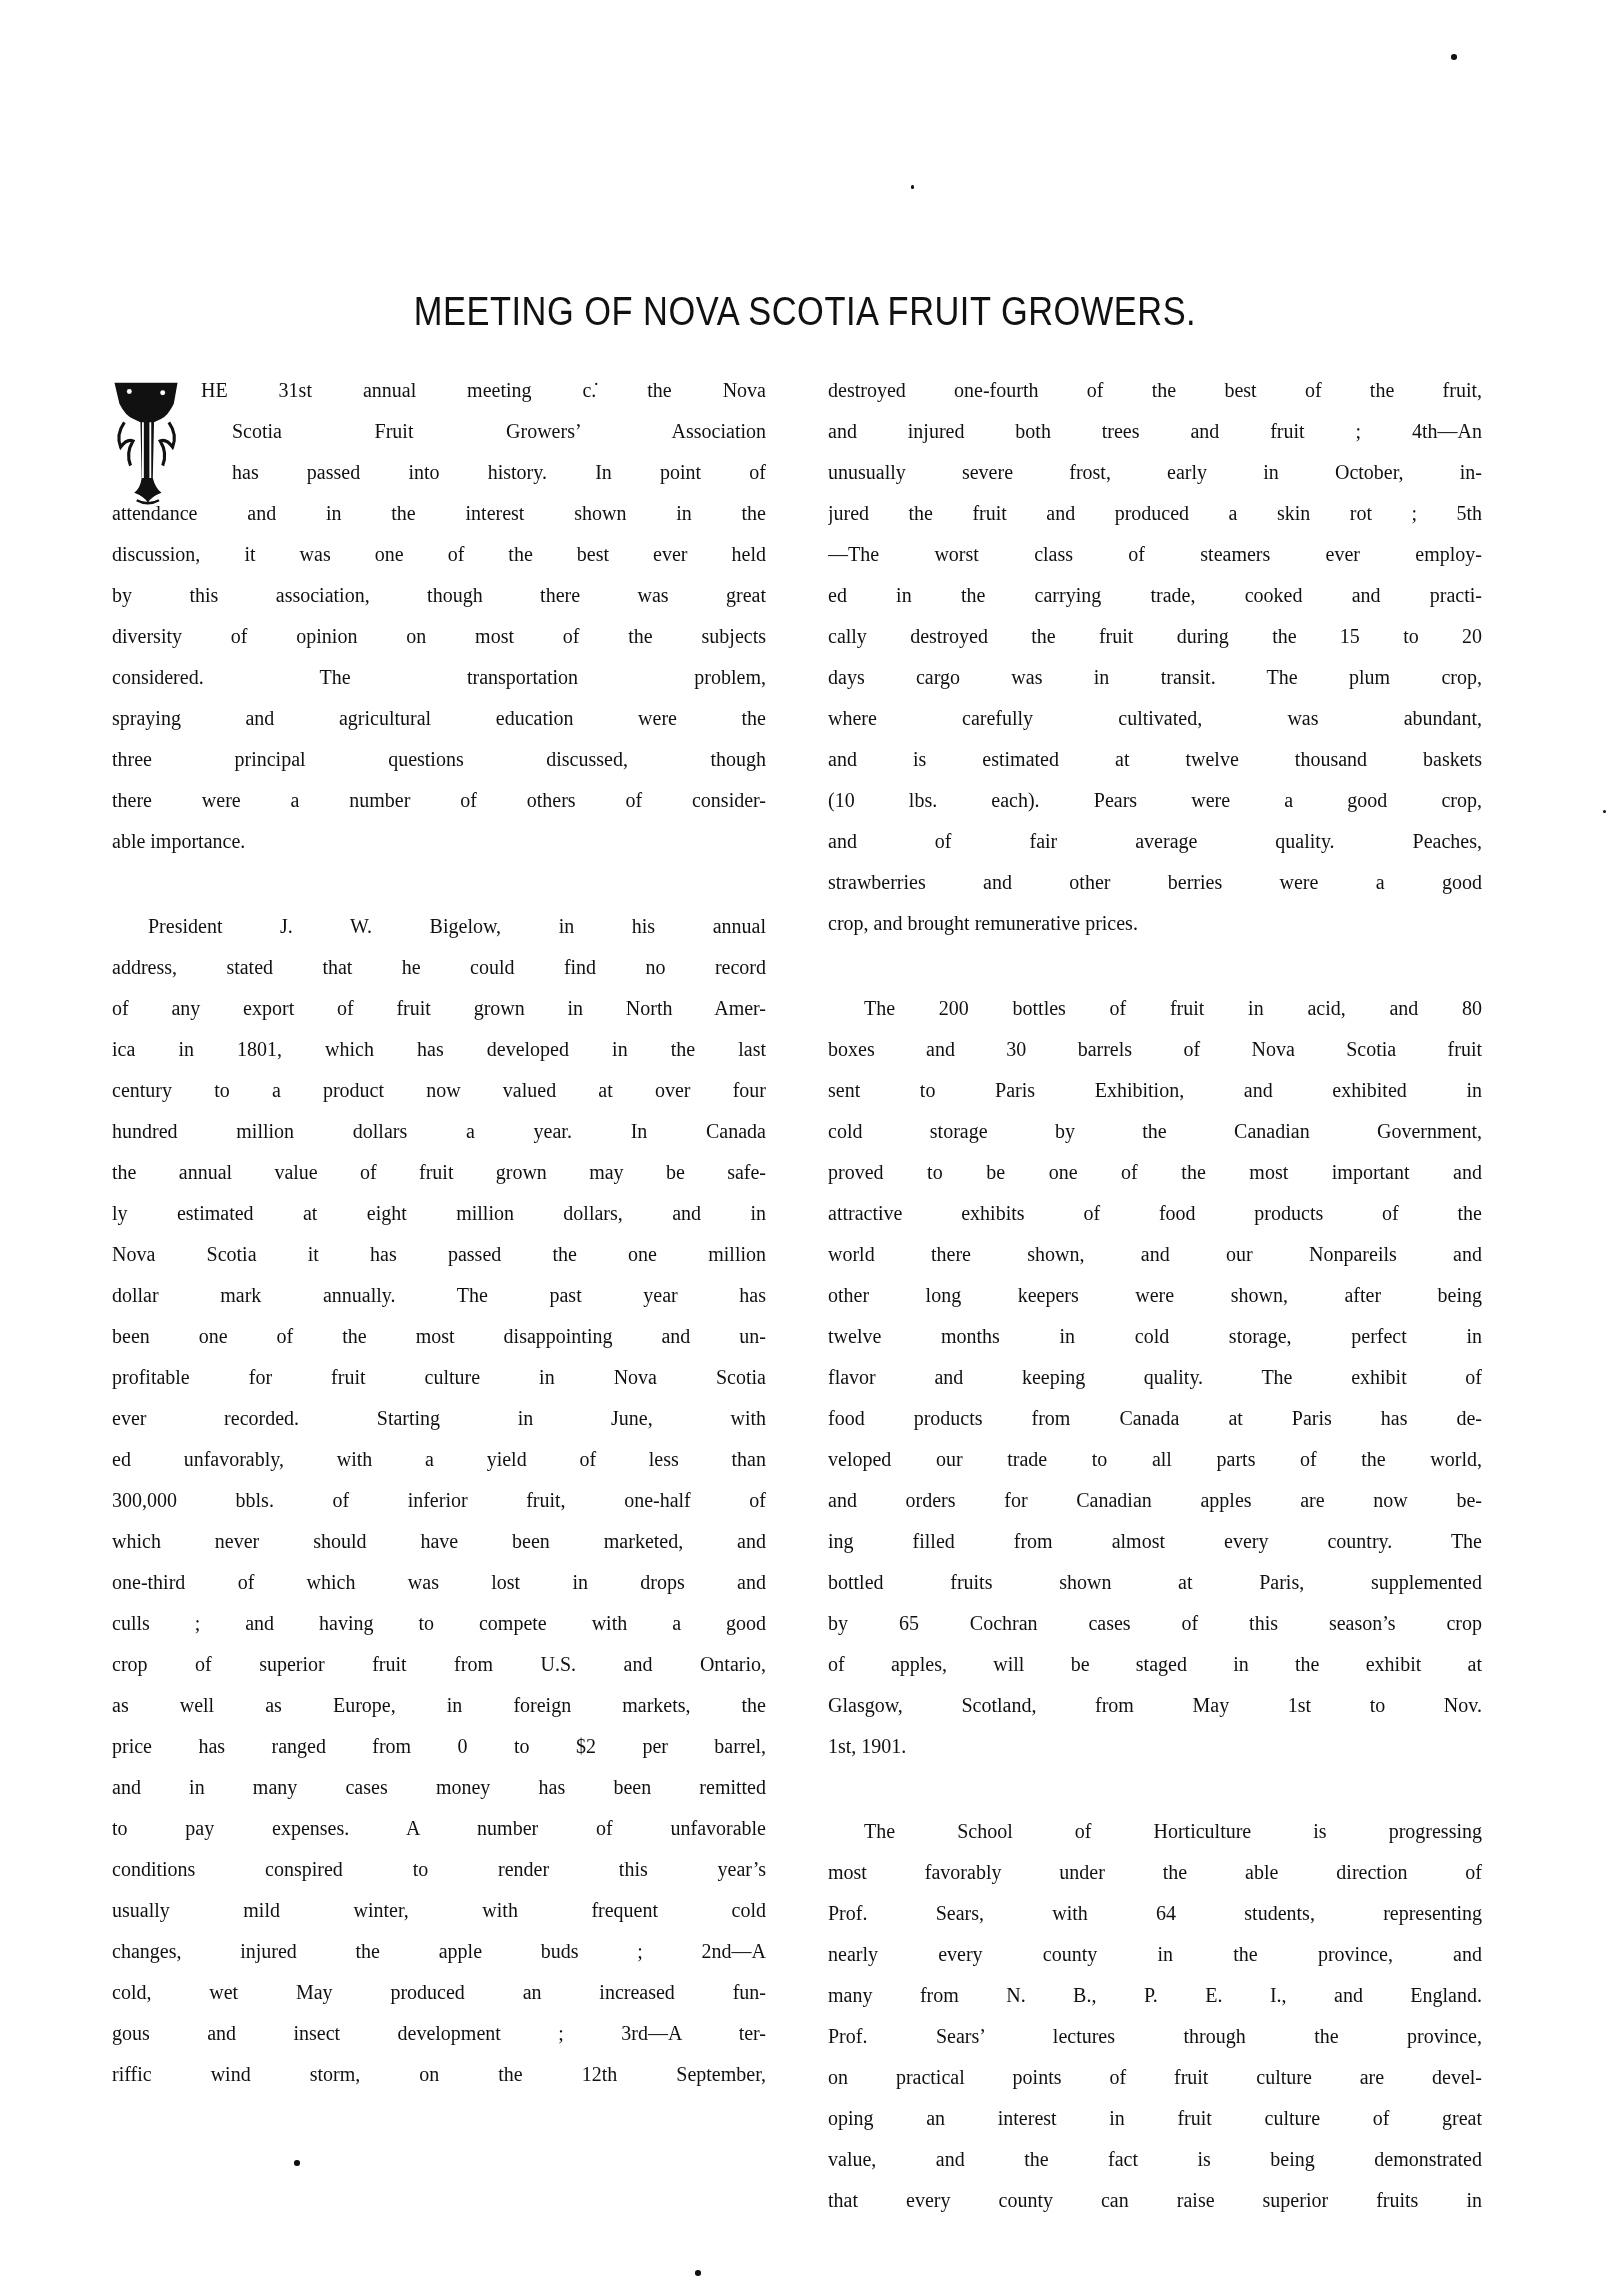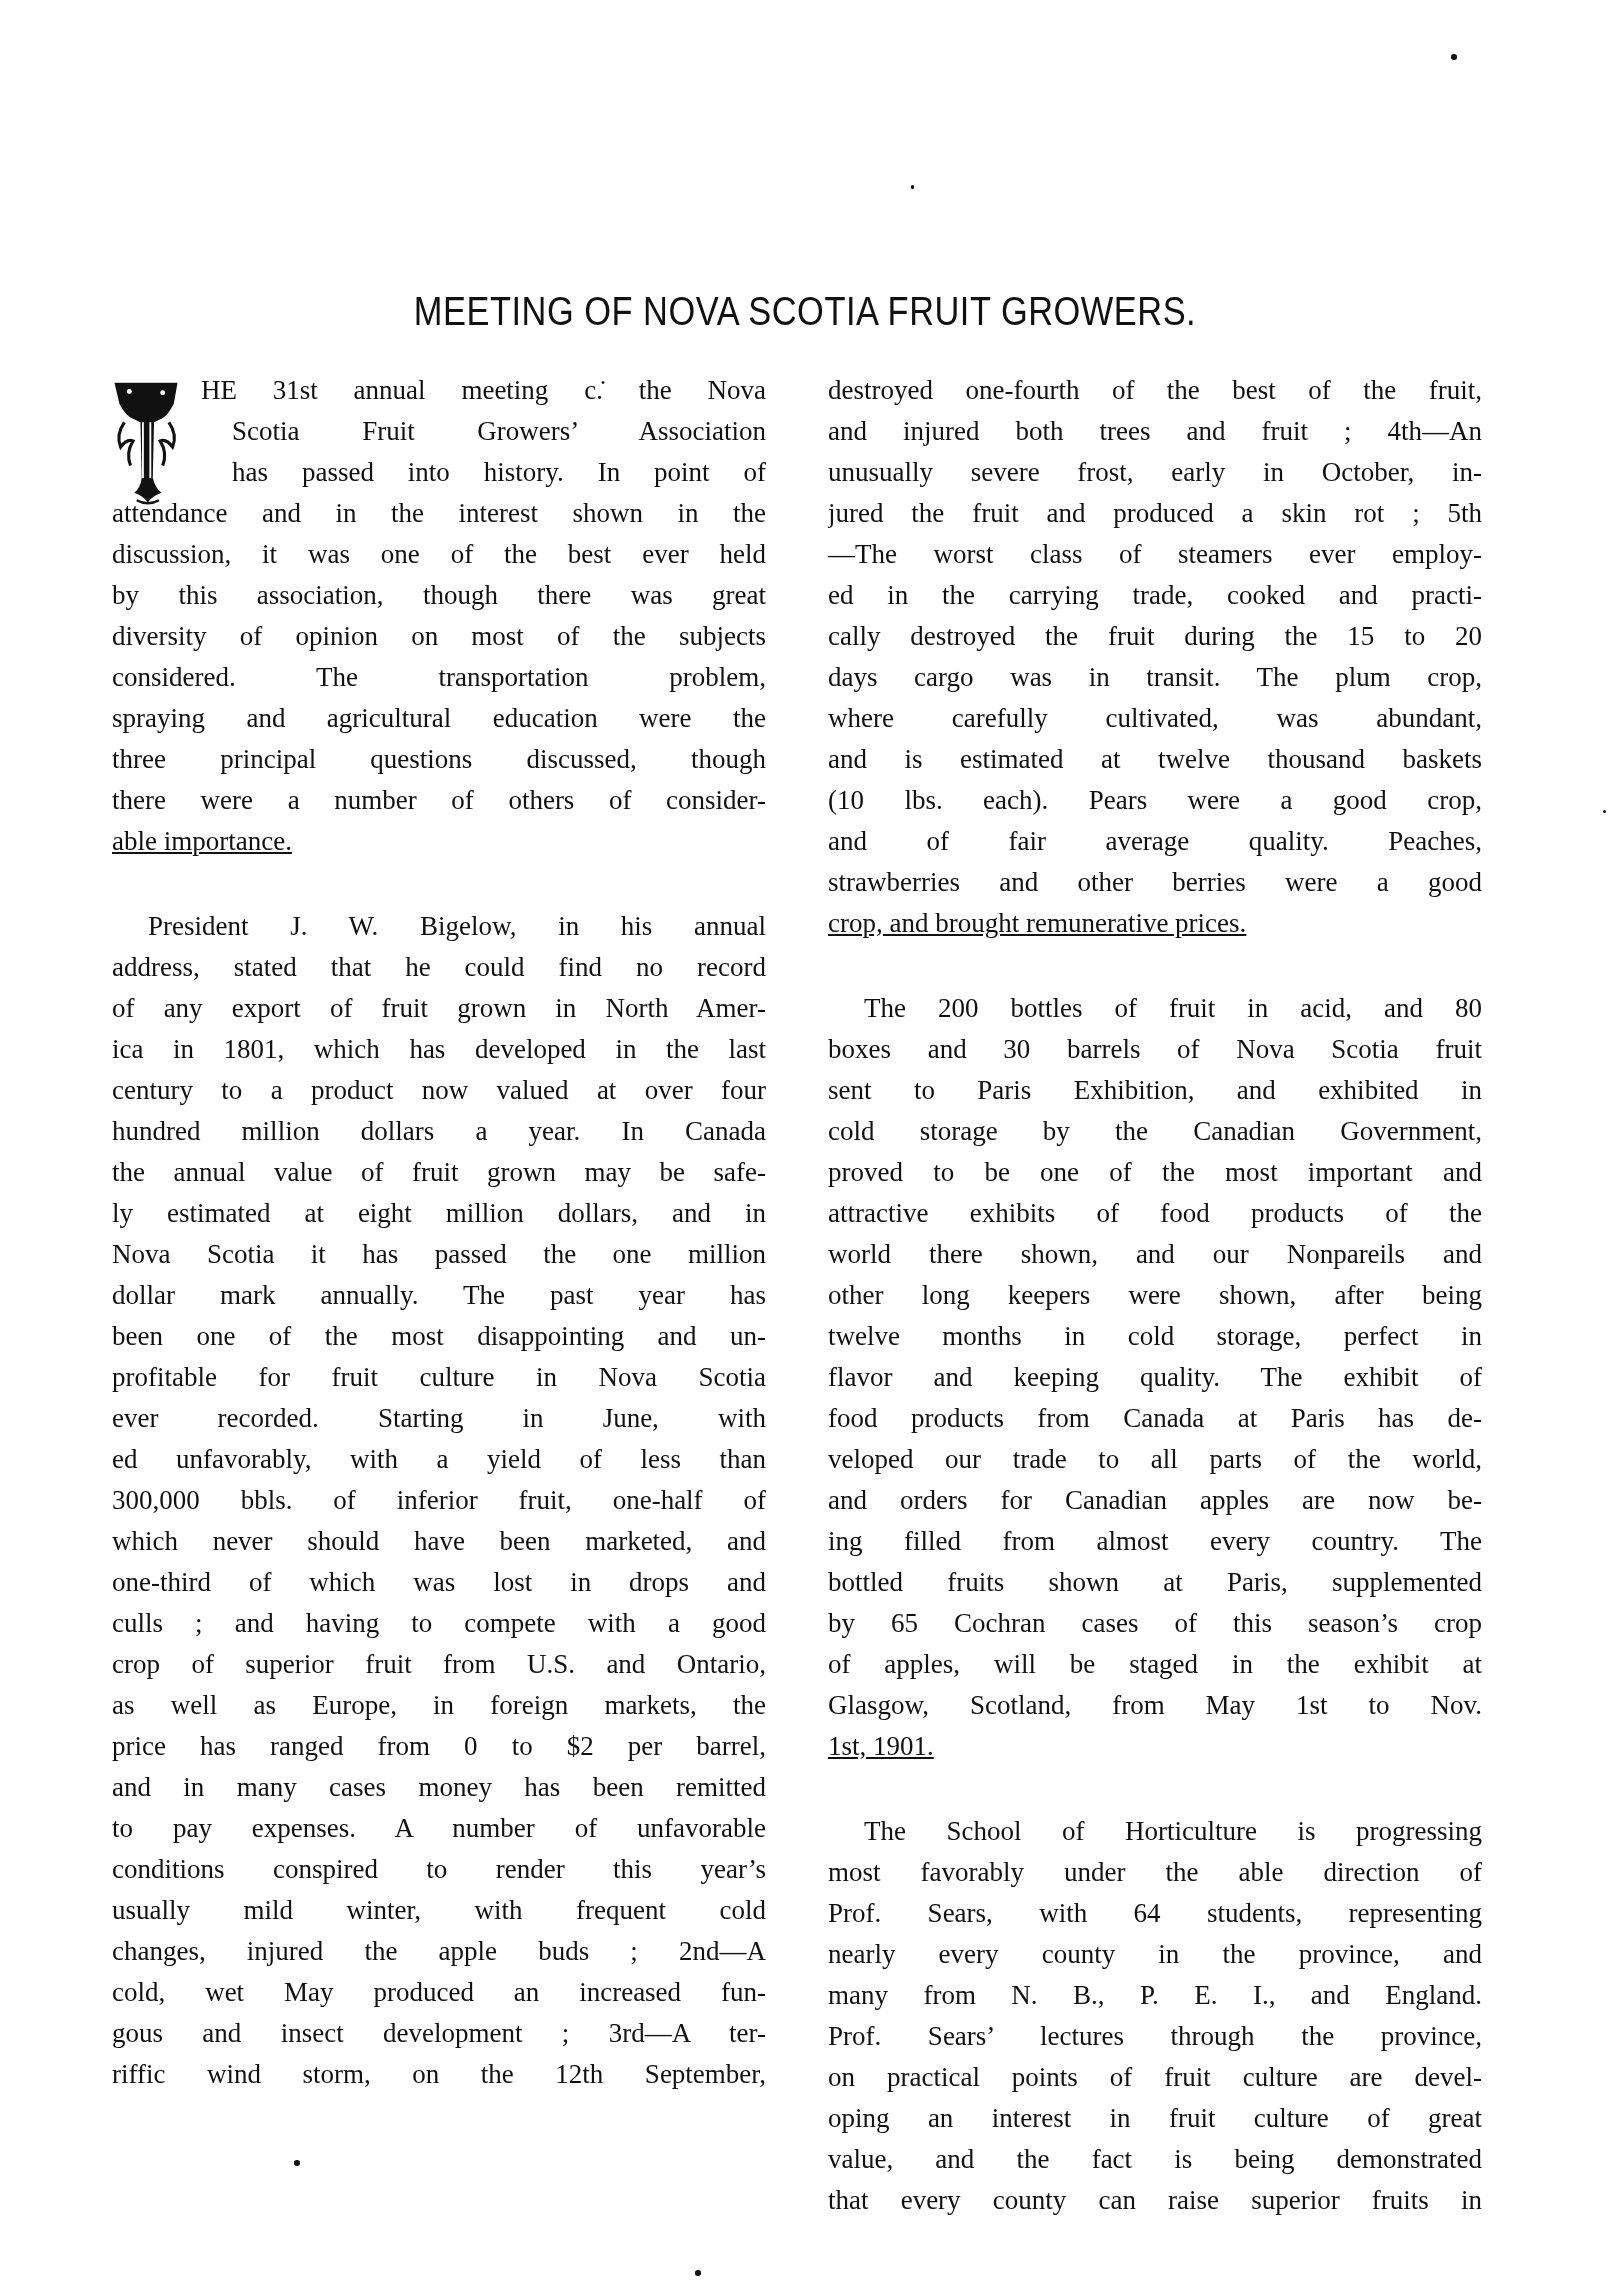--- a/index.html
+++ b/index.html
@@ -25,37 +25,36 @@
       font-size: 40px;
       letter-spacing: 0.6px;
       transform: scaleX(0.86);
       transform-origin: center;
       color: #111;
     }
     .column {
       position: absolute;
       top: 370px;
       width: 654px;
-      font-size: 27px;
+      font-size: 20px;
       line-height: 41px;
       text-align: justify;
     }
     .col-left { left: 112px; }
     .col-right { left: 828px; }
     .line {
       display: block;
       height: 41px;
       white-space: nowrap;
       text-align: justify;
       text-align-last: justify;
       overflow: hidden;
     }
     .line.last {
       text-align-last: left;
-      text-decoration: underline;
     }
     .line.indent {
       padding-left: 36px;
       margin-top: 44px;
     }
     .line.drop-indent {
       padding-left: 120px;
     }
     .line.drop-indent-first {
       padding-left: 89px;

